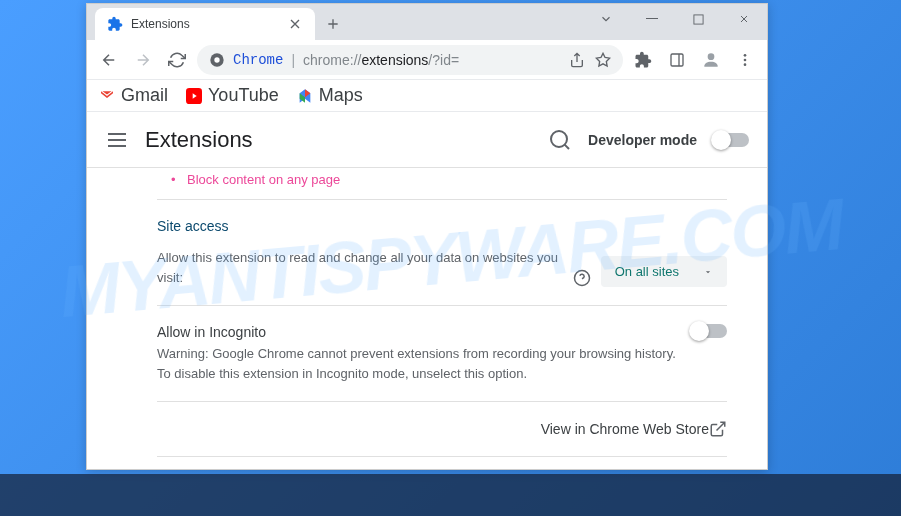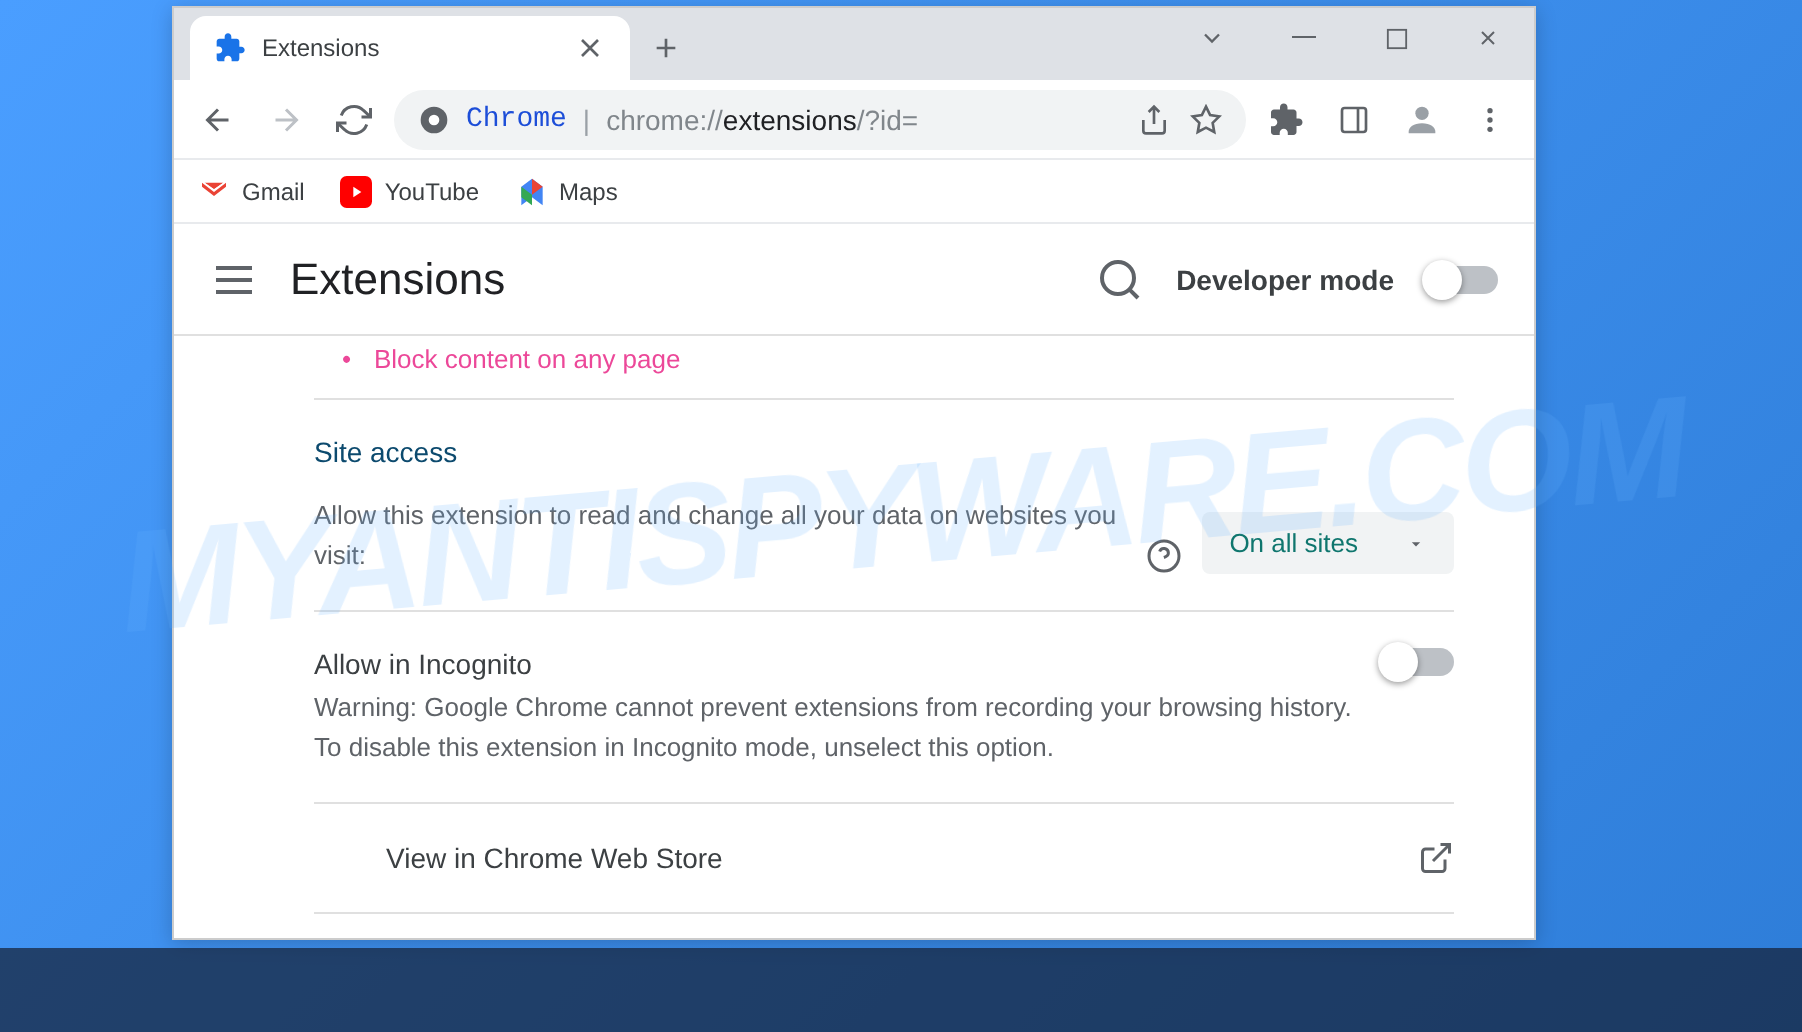--- a/index.html
+++ b/index.html
@@ -18,21 +18,21 @@
     .nav-btn.disabled { color: #bdc1c6; }
     .omnibox { flex: 1; height: 30px; background: #f1f3f4; border-radius: 15px; display: flex; align-items: center; padding: 0 12px; gap: 8px; font-size: 14px; color: #5f6368; }
     .omnibox-chrome-icon { width: 16px; height: 16px; }
     .omnibox-label { color: #1d4ed8; font-family: Liberation Mono, monospace; }
     .omnibox-divider { color: #9aa0a6; }
     .omnibox-url { color: #202124; white-space: nowrap; }
     .omnibox-url .gray { color: #80868b; }
     .omnibox-right { margin-left: auto; display: flex; gap: 10px; }
     .toolbar-icon { width: 28px; height: 28px; display: flex; align-items: center; justify-content: center; color: #5f6368; cursor: pointer; }
     .bookmarks-bar { height: 32px; background: #fff; display: flex; align-items: center; padding: 0 12px; gap: 18px; border-bottom: 1px solid #e8eaed; }
-    .bookmark { display: flex; align-items: center; gap: 6px; font-size: 12px; color: #3c4043; cursor: pointer; }
+    .bookmark { display: flex; align-items: center; gap: 6px; font-size: 18px; color: #3c4043; cursor: pointer; }
     .bookmark-icon { width: 16px; height: 16px; }
     .content-header { height: 56px; display: flex; align-items: center; padding: 0 18px; border-bottom: 1px solid #e0e0e0; }
     .menu-btn { width: 24px; height: 24px; color: #5f6368; cursor: pointer; margin-right: 16px; }
     .page-title { font-size: 22px; font-weight: 500; color: #202124; }
     .header-right { margin-left: auto; display: flex; align-items: center; gap: 16px; }
     .search-btn { width: 24px; height: 24px; color: #5f6368; cursor: pointer; }
     .dev-mode-label { font-size: 14px; color: #3c4043; font-weight: bold; }
     .toggle { width: 36px; height: 14px; background: #bdc1c6; border-radius: 7px; position: relative; cursor: pointer; }
     .toggle::after { content: ''; position: absolute; width: 20px; height: 20px; background: #fff; border-radius: 50%; top: -3px; left: -2px; box-shadow: 0 1px 3px rgba(0,0,0,0.4); }
     .content-body { flex: 1; overflow-y: scroll; background: #fff; padding: 0 40px 0 70px; position: relative; }
@@ -43,21 +43,21 @@
     .bullet-item::before { content: '•'; position: absolute; left: 14px; }
     .section { border-top: 1px solid #e0e0e0; padding: 18px 0; }
     .section-title { font-size: 14px; color: #0c4a6e; margin-bottom: 14px; }
     .section-row { display: flex; align-items: flex-end; gap: 10px; }
     .section-text { font-size: 13px; color: #5f6368; line-height: 1.5; flex: 1; }
     .help-icon { width: 18px; height: 18px; color: #5f6368; cursor: pointer; }
     .dropdown { display: flex; align-items: center; gap: 24px; background: #f1f3f4; padding: 8px 14px; border-radius: 4px; font-size: 13px; color: #0f766e; cursor: pointer; }
     .dropdown-arrow { width: 10px; height: 10px; color: #5f6368; }
     .incognito-title { font-size: 14px; color: #3c4043; margin-bottom: 4px; }
     .incognito-row { display: flex; align-items: flex-start; gap: 4px; }
-    .webstore-row { display: flex; align-items: center; justify-content: space-between; cursor: pointer; margin-left: 36px; }
+    .webstore-row { display: flex; align-items: center; justify-content: flex-end; cursor: pointer; }
     .webstore-label { font-size: 14px; color: #3c4043; }
     .open-icon { width: 18px; height: 18px; color: #5f6368; }
     .taskbar { position: absolute; bottom: 0; left: 0; width: 100%; height: 42px; background: rgba(20, 30, 50, 0.7); }
     .watermark { position: absolute; top: 50%; left: 50%; transform: translate(-50%, -50%) rotate(-5deg); font-size: 72px; font-weight: bold; font-style: italic; color: rgba(100, 180, 255, 0.18); white-space: nowrap; pointer-events: none; letter-spacing: -2px; }
   </style>
 </head>
 <body>
 
 <div class="browser-window">
   <div class="titlebar">

